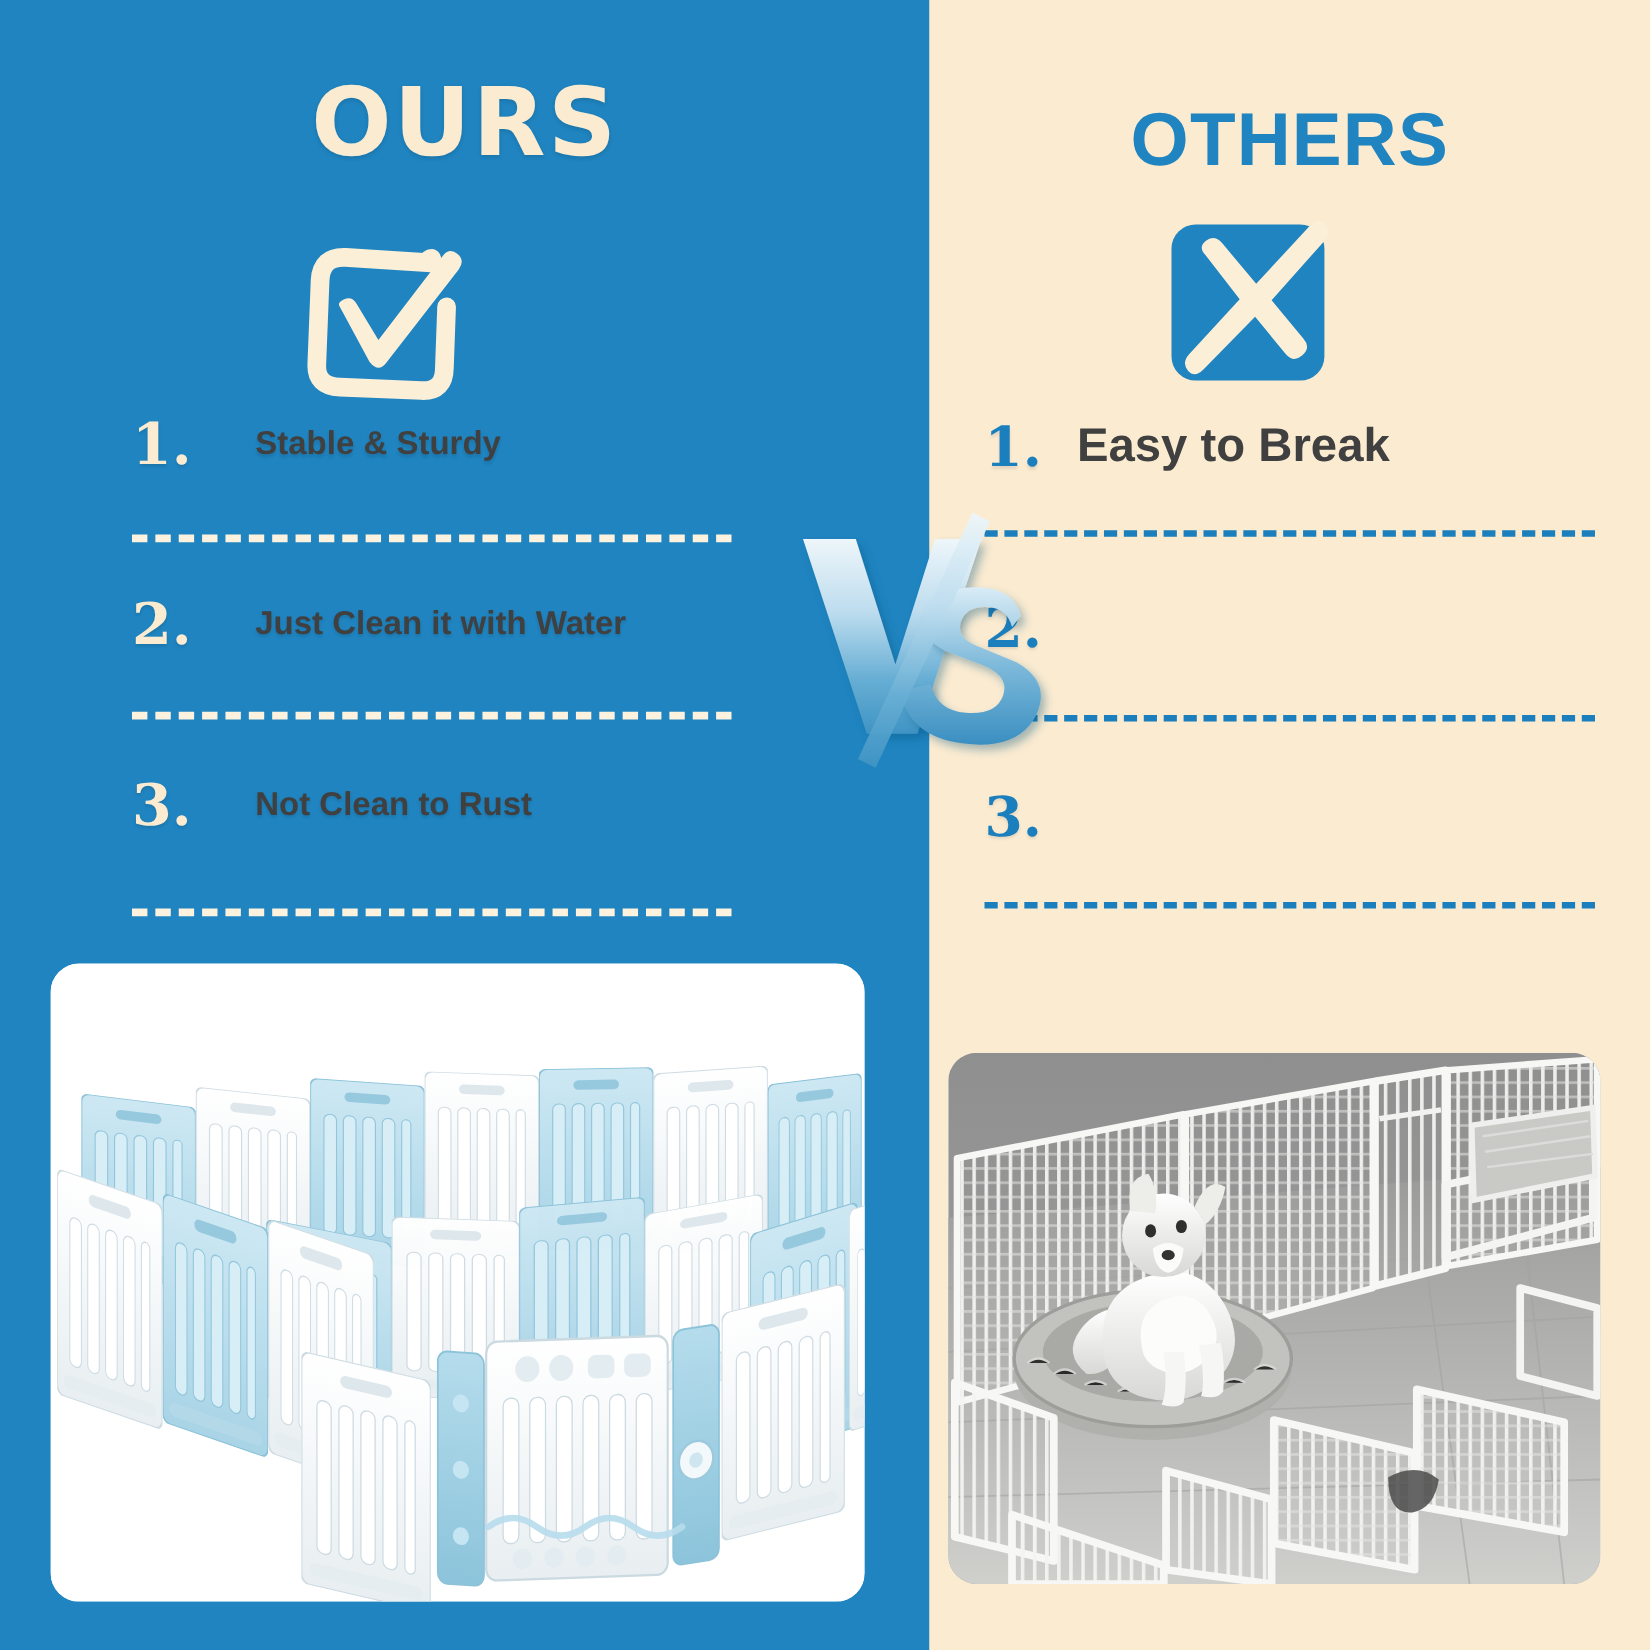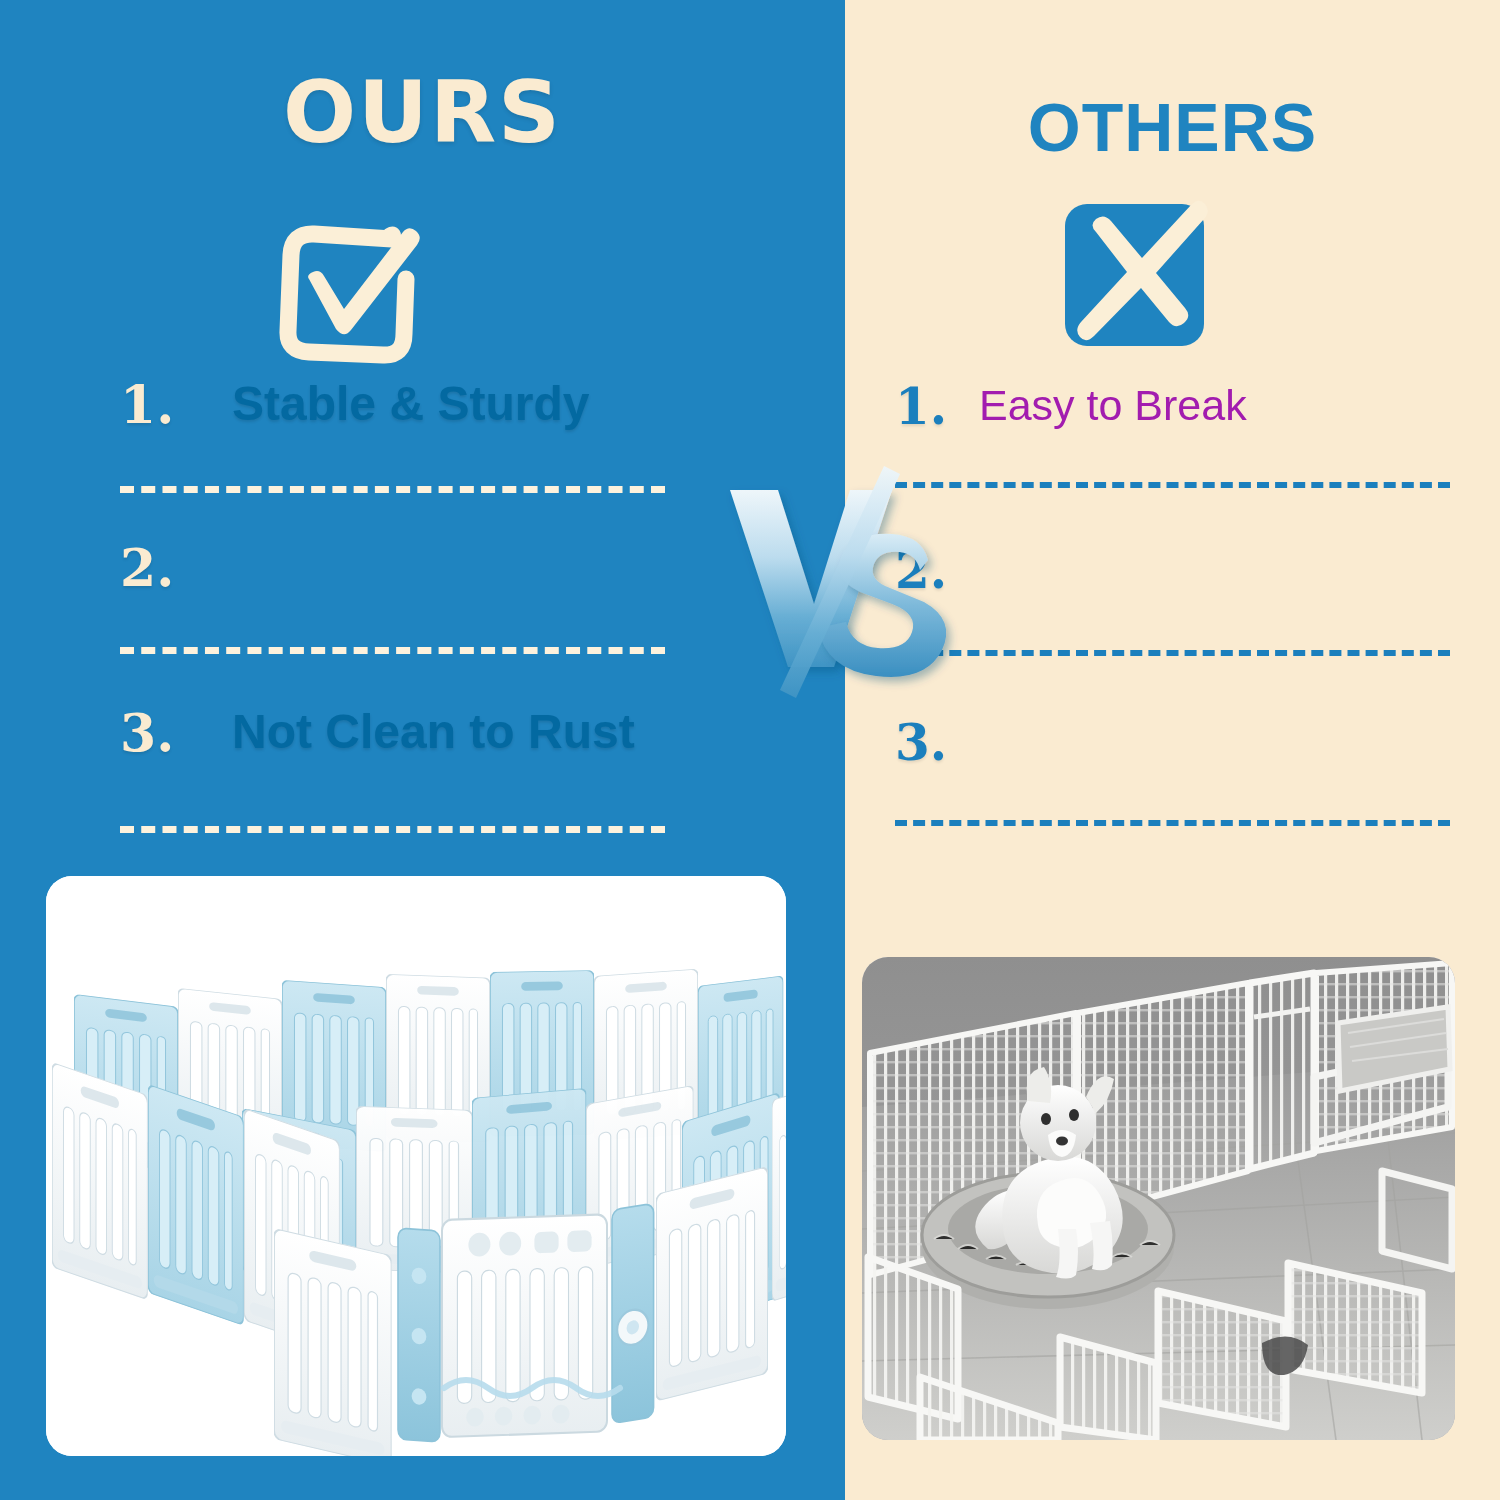--- a/index.html
+++ b/index.html
@@ -62,32 +62,32 @@
     font-weight:bold;
   }
 
   
   .list-left .row{min-height:72px;}
   .list-left .num{
     width:112px;font-size:52px;color:#faebd1;
     text-shadow:0 2px 3px rgba(0,0,0,.12);
   }
   .list-left .txt{
-    font-size:48px;color:#0369a1;line-height:1.16;
+    font-size:30px;color:#404040;line-height:1.16;
     text-shadow:0 2px 3px rgba(0,0,0,.12);
   }
 
   
   .list-right .row{min-height:68px;}
   .list-right .num{
     width:84px;font-size:50px;color:#1b7fbd;
     text-shadow:0 2px 3px rgba(0,0,0,.10);
   }
   .list-right .txt{
-    font-size:43px;color:#a21caf;line-height:1.16;font-weight:normal;
+    font-size:43px;color:#404040;line-height:1.16;font-weight:bold;
   }
 
   
   .dash{height:0;border:0;border-top:7px dashed #fdf2dd;width:545px;}
   .dash-r{height:0;border:0;border-top:6px dashed #1b7fbd;width:555px;}
 
   .sp-l-1{height:38px;} .sp-l-2{height:30px;}
   .sp-l-3{height:36px;} .sp-l-4{height:34px;}
   .sp-l-5{height:50px;}
 
@@ -142,20 +142,21 @@
     <div class="row">
       <span class="num">1.</span>
       <span class="txt">Stable  &amp;  Sturdy</span>
     </div>
     <div class="sp-l-1"></div>
     <hr class="dash">
     <div class="sp-l-2"></div>
 
     <div class="row">
       <span class="num">2.</span>
+      <span class="txt">Just Clean it with Water</span>
     </div>
     <div class="sp-l-3"></div>
     <hr class="dash">
     <div class="sp-l-4"></div>
 
     <div class="row">
       <span class="num">3.</span>
       <span class="txt">Not Clean to Rust</span>
     </div>
     <div class="sp-l-5"></div>

